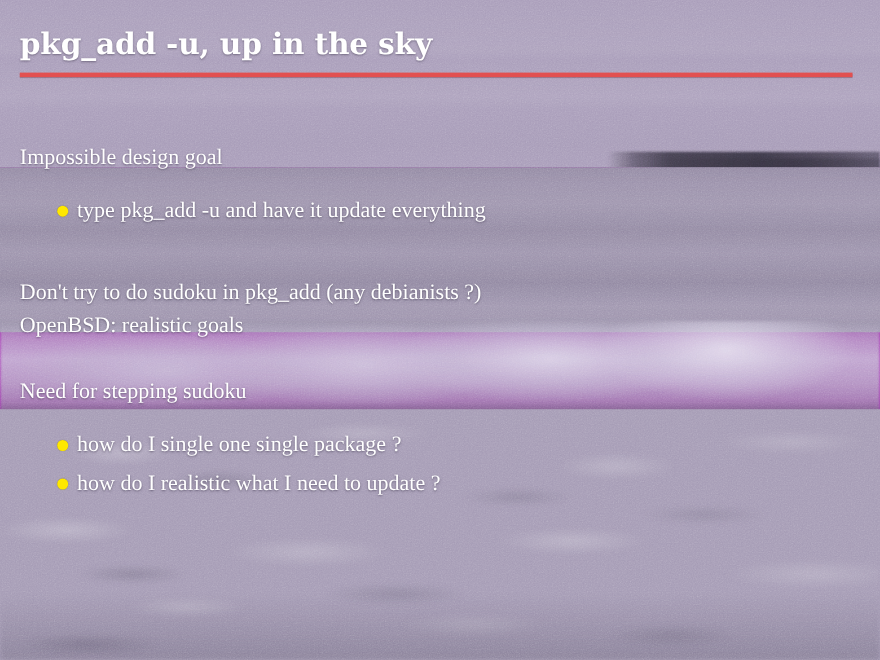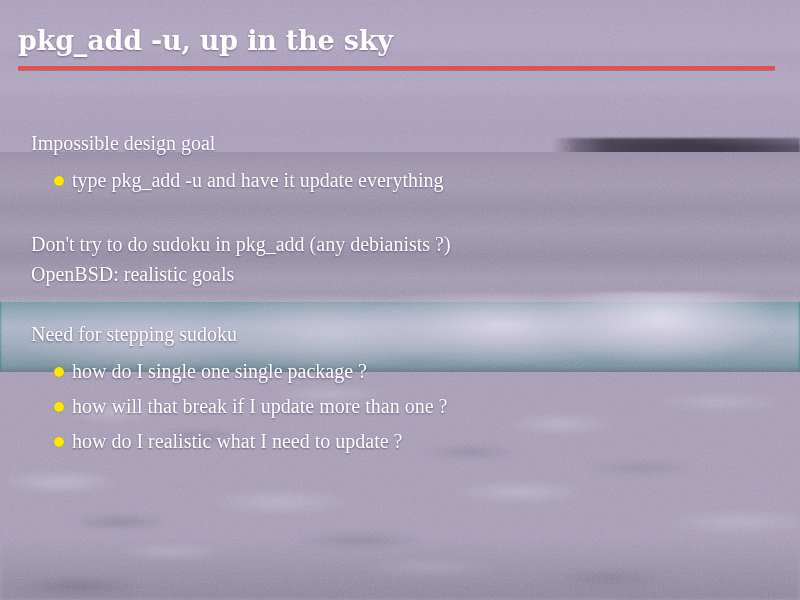--- a/index.html
+++ b/index.html
@@ -8,21 +8,21 @@
     padding: 0;
     background: #000;
   }
 
   #slide {
     position: relative;
     width: 800px;
     height: 600px;
     overflow: hidden;
     font-family: "Liberation Serif", "DejaVu Serif", serif;
-    background-color: #0f766e;
+    background-color: #a21caf;
   }
 
   
   .bg-layer {
     position: absolute;
     left: 0;
     width: 800px;
     pointer-events: none;
   }
 
@@ -228,21 +228,21 @@
     left: 18px;
     top: 66px;
     width: 757px;
     height: 4px;
     background: #e25050;
     box-shadow: 0 1px 0 rgba(120,30,40,0.35);
   }
 
   #body {
     position: absolute;
-    left: 13px;
+    left: 0;
     top: 128px;
     width: 676px;
   }
 
   .block {
     position: relative;
   }
 
   .lead {
     position: relative;
@@ -250,21 +250,21 @@
     padding: 0 0 0 18px;
     font-size: 20px;
     line-height: 30px;
     color: #ffffff;
     white-space: nowrap;
     text-shadow: 0 1px 2px rgba(45,38,60,0.55);
   }
 
   .bullet-list {
     list-style: none;
-    margin: 5px;
+    margin: 16px;
     padding: 0;
   }
 
   .bullet {
     position: relative;
     margin: 0;
     padding: 0 0 0 54px;
     font-size: 20px;
     line-height: 35px;
     color: #ffffff;
@@ -339,24 +339,20 @@
 
       <div class="block">
         <p class="lead">Need for stepping sudoku</p>
         <ul class="bullet-list">
           <li class="bullet">
             <span class="dot"></span>
             <span>how do I single one single package ?</span>
           </li>
           <li class="bullet">
             <span class="dot"></span>
-            <span>how will that break if I update more than one ?</span>
-          </li>
-          <li class="bullet">
-            <span class="dot"></span>
             <span>how do I realistic what I need to update ?</span>
           </li>
         </ul>
       </div>
 
     </div>
   </div>
 </div>
 
 </body></html>

